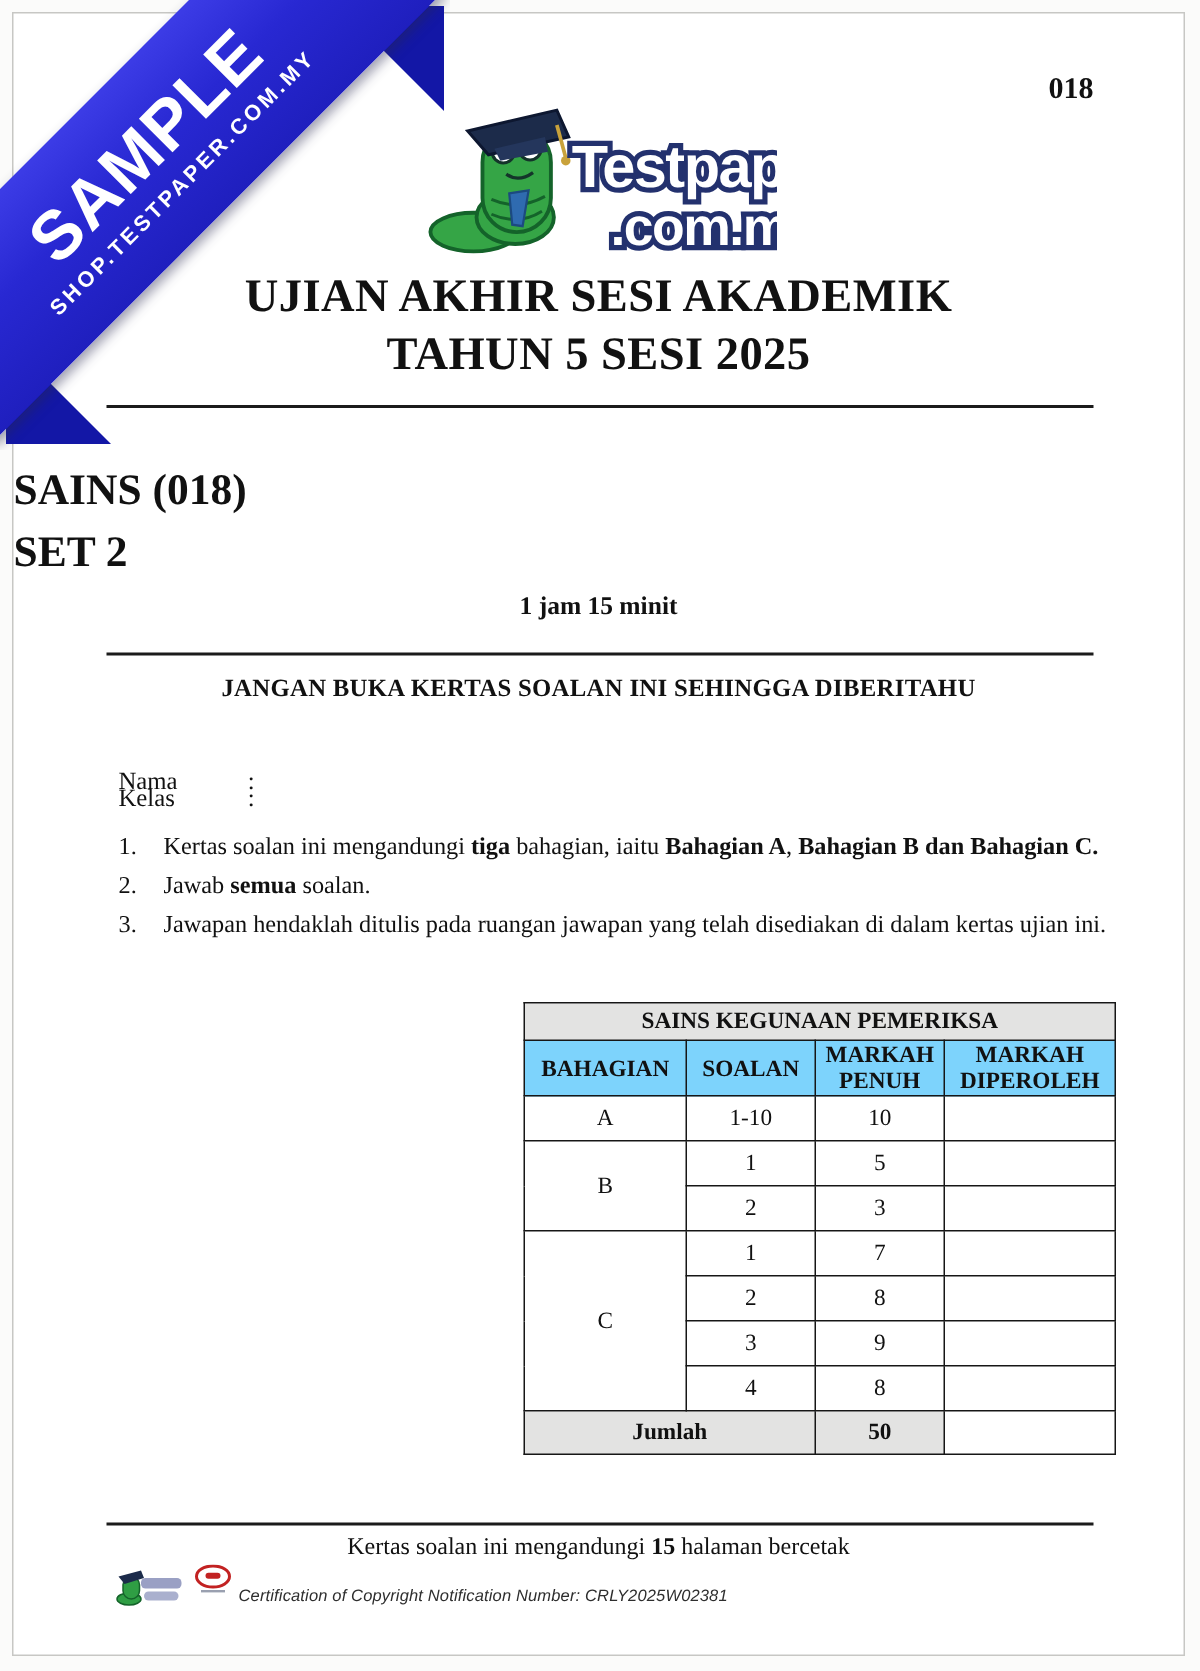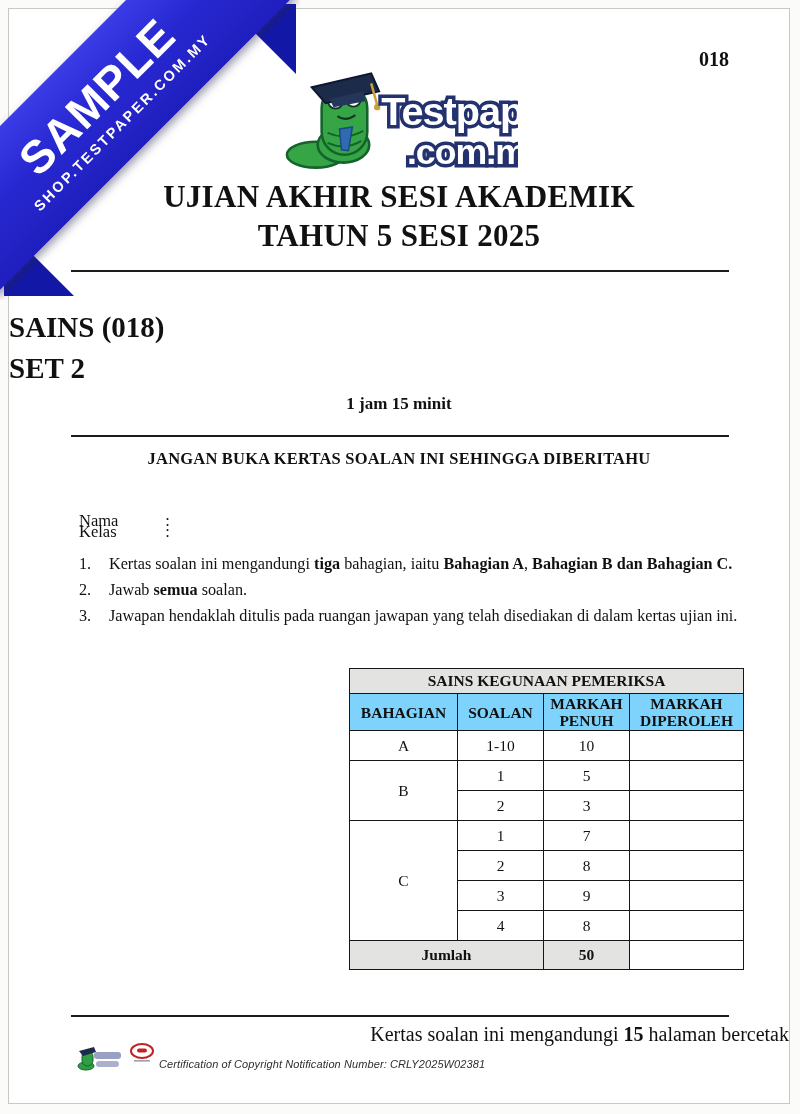--- a/index.html
+++ b/index.html
@@ -61,21 +61,21 @@
   }
   .exam-table td { border:1.6px solid #161616; padding:0 2px; }
   .exam-table .c1 { width:103px; } .exam-table .c2 { width:81px; }
   .exam-table .c3 { width:81px; } .exam-table .c4 { width:109px; }
   .t-title td { height:24px; font-weight:bold; background:#e3e3e2; }
   .t-head  td { height:36px; font-weight:bold; background:#7dd3fc; line-height:17px; }
   .t-row   td { height:29px; }
   .t-total td { height:28px; font-weight:bold; }
   .gray { background:#e3e3e2;margin-left:40px; }
   
-  .footer-note { position:absolute; top:1014px; left:0; width:100%; text-align:right; font-size:20px; }
+  .footer-note { position:absolute; top:1014px; left:0; width:100%; text-align:center; font-size:16px; }
   .footer-logos { position:absolute; left:68px; top:1034px; display:flex; align-items:flex-start; gap:7px; }
   .cert {
     position:absolute; left:150px; top:1049px; font-family:"Liberation Sans",sans-serif;
     font-style:italic; font-size:11px; color:#2e2e2e; letter-spacing:.1px;
   }
 </style>
 </head>
 <body>
 
 <div class="canvas">

